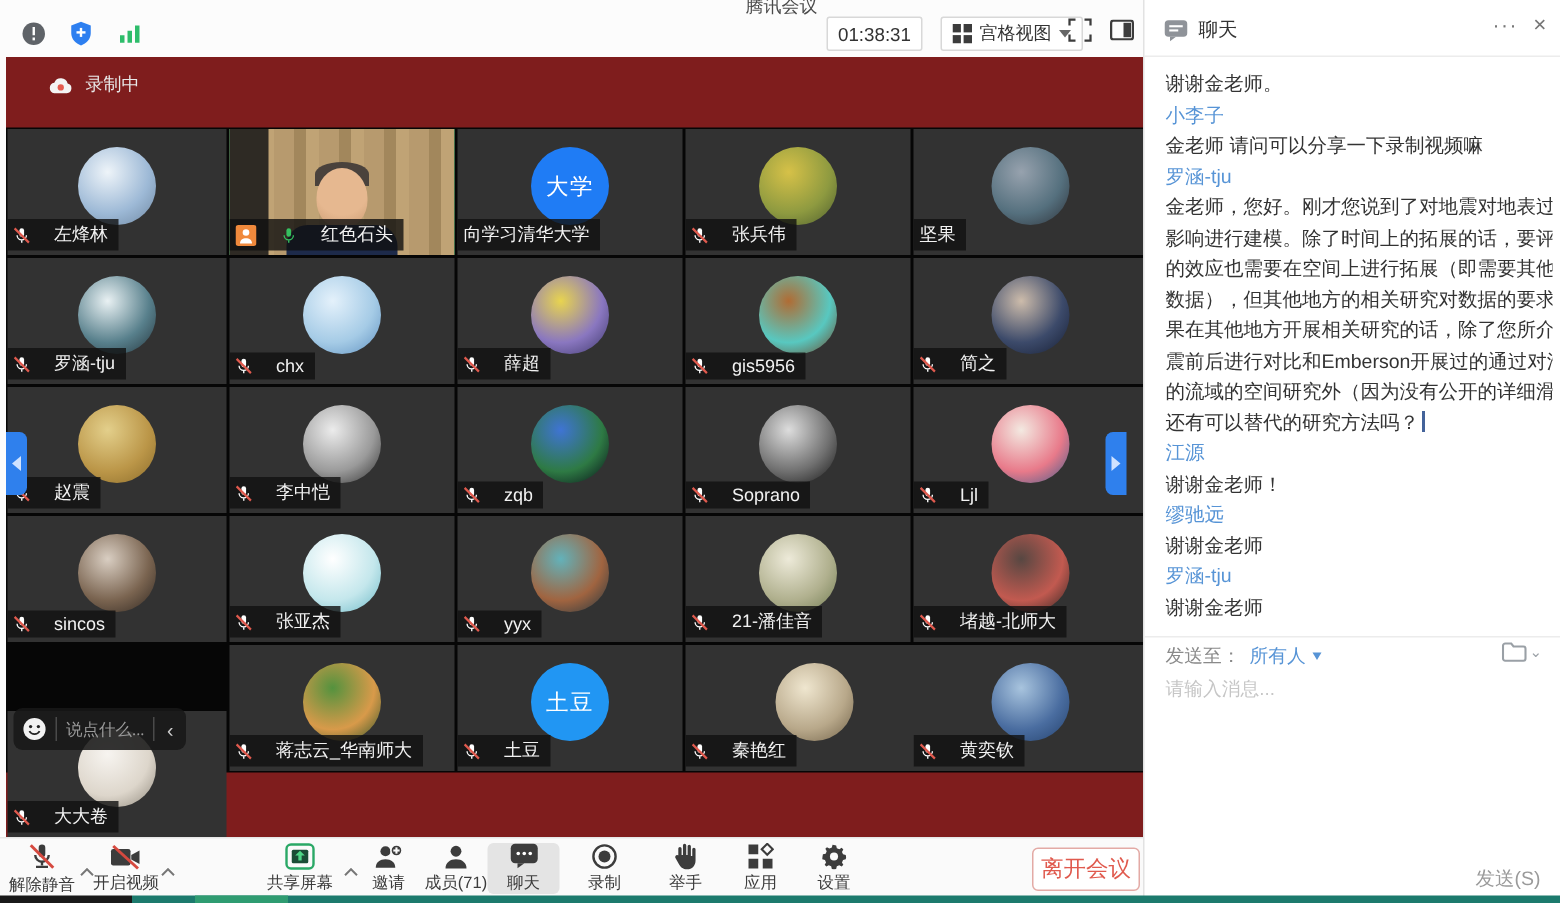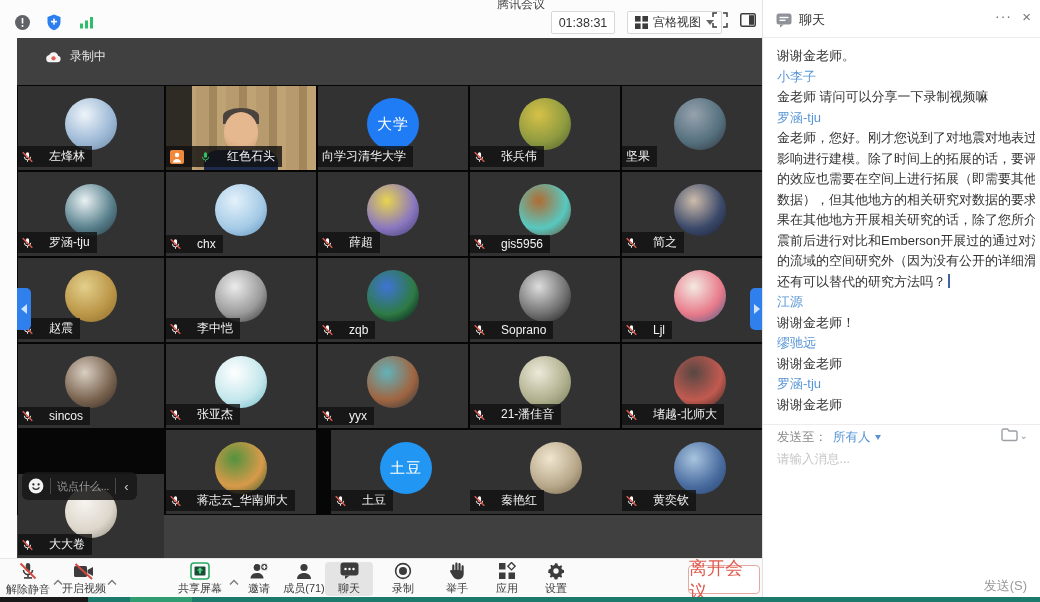--- a/index.html
+++ b/index.html
@@ -15,21 +15,21 @@
   #timer{left:551px;top:11px;width:62px;height:21px;border:1px solid #d8d8d8;border-radius:2px;
          font-size:12.5px;color:#333;display:flex;align-items:center;justify-content:center;background:#fff;}
   #view-chip{left:627px;top:11px;height:21px;border:1px solid #d8d8d8;border-radius:2px;background:#fff;
          display:flex;align-items:center;padding:0 7px;font-size:12px;color:#333;gap:5px;}
   .caret-down{width:0;height:0;border-left:4px solid transparent;border-right:4px solid transparent;
          border-top:5px solid #666;display:inline-block;}
   #fs-btn{left:712px;top:12px;} #panel-btn{left:740px;top:13px;}
   #corner-frag{left:945px;top:0;width:95px;height:10px;background:#37393f;border-radius:0 0 0 3px;}
   #corner-frag .red{position:absolute;left:5px;top:1px;width:13px;height:8px;background:#c7473d;border-radius:1px;}
   
-  #video{left:17px;top:38px;width:762px;height:520px;background:#404040;overflow:hidden;}
+  #video{left:4px;top:38px;width:762px;height:520px;background:#7f1d1d;overflow:hidden;}
   #rec{left:28px;top:10px;display:flex;align-items:center;gap:8px;color:#e8e8e8;font-size:12px;}
   #grid{left:0;top:47px;width:762px;height:430px;background:#060606;}
   .tile{position:absolute;background:#323232;overflow:hidden;}
   .tile-video{outline:2px solid #1fa45c;outline-offset:-2px;}
   .avatar{position:absolute;left:50%;top:12px;transform:translateX(-50%);width:52px;height:52px;border-radius:50%;}
   .avatar-text{display:flex;align-items:center;justify-content:center;color:#fff;font-size:15px;letter-spacing:1px;}
   .tag{position:absolute;left:0;bottom:3px;display:flex;align-items:center;gap:16px;max-width:96%;
        background:rgba(16,16,16,.8);padding:2px 7px 2px 4px;}
   .tag .tname{color:#f2f2f2;font-size:12px;white-space:nowrap;overflow:hidden;}
   .vscene{position:absolute;inset:0;
@@ -71,21 +71,21 @@
   #send-btn{right:13px;top:577px;font-size:13px;color:#9a9a9a;}
   
   #toolbar{left:0;top:558px;width:762px;height:39px;background:#fafafa;border-top:1px solid #e7e7e7;}
   .tb-item{position:absolute;top:3px;height:34px;display:flex;flex-direction:column;align-items:center;
       justify-content:flex-start;cursor:pointer;border-radius:4px;}
   .tb-item .ticon{height:19px;display:flex;align-items:flex-end;}
   .tb-item .tlabel{font-size:11px;color:#3c3c3c;margin-top:1px;white-space:nowrap;}
   .tb-item.active{background:#e4e4e4;}
   .tb-chev{position:absolute;top:13px;width:12px;height:10px;cursor:pointer;}
   #leave-btn{position:absolute;left:688px;top:6px;width:70px;height:27px;border:1px solid #e3aaa5;
-      border-radius:4px;color:#e05a4e;font-size:18px;background:#fff;display:flex;align-items:center;justify-content:center;cursor:pointer;}
+      border-radius:4px;color:#e05a4e;font-size:15px;background:#fff;display:flex;align-items:center;justify-content:center;cursor:pointer;}
   
   .bstrip{position:absolute;top:597px;height:5px;}
   .ic{display:inline-flex;align-items:center;}
 </style>
 </head>
 <body>
 
 <div class="abs" id="topbar">
   <div class="abs" id="win-title">腾讯会议</div>
   <div class="abs" id="topbar-icons">
@@ -450,21 +450,21 @@
             <svg width="11" height="12" viewBox="0 0 12 12">
               <rect x="4.3" y="0.7" width="3.4" height="6.2" rx="1.7" fill="#fff"></rect>
               <path d="M2.6 5.8a3.4 3.4 0 0 0 6.8 0" fill="none" stroke="#fff" stroke-width="1"></path>
               <line x1="6" y1="9.4" x2="6" y2="11.2" stroke="#fff" stroke-width="1"></line>
               <line x1="0.8" y1="0.8" x2="11.2" y2="11.2" stroke="#e05a4e" stroke-width="1.6"></line>
             </svg>
           </span>
           <span class="tname">蒋志云_华南师大</span>
         </div>
       </div>
-      <div class="tile" style="left: 301px; top: 345px; width: 150px; height: 84px; margin-left: 13px;">
+      <div class="tile" style="left: 301px; top: 345px; width: 150px; height: 84px;">
         <div class="avatar avatar-text" style="background:#2196f3">土豆</div>
         <div class="tag">
           <span class="ic">
             <svg width="11" height="12" viewBox="0 0 12 12">
               <rect x="4.3" y="0.7" width="3.4" height="6.2" rx="1.7" fill="#fff"></rect>
               <path d="M2.6 5.8a3.4 3.4 0 0 0 6.8 0" fill="none" stroke="#fff" stroke-width="1"></path>
               <line x1="6" y1="9.4" x2="6" y2="11.2" stroke="#fff" stroke-width="1"></line>
               <line x1="0.8" y1="0.8" x2="11.2" y2="11.2" stroke="#e05a4e" stroke-width="1.6"></line>
             </svg>
           </span>

